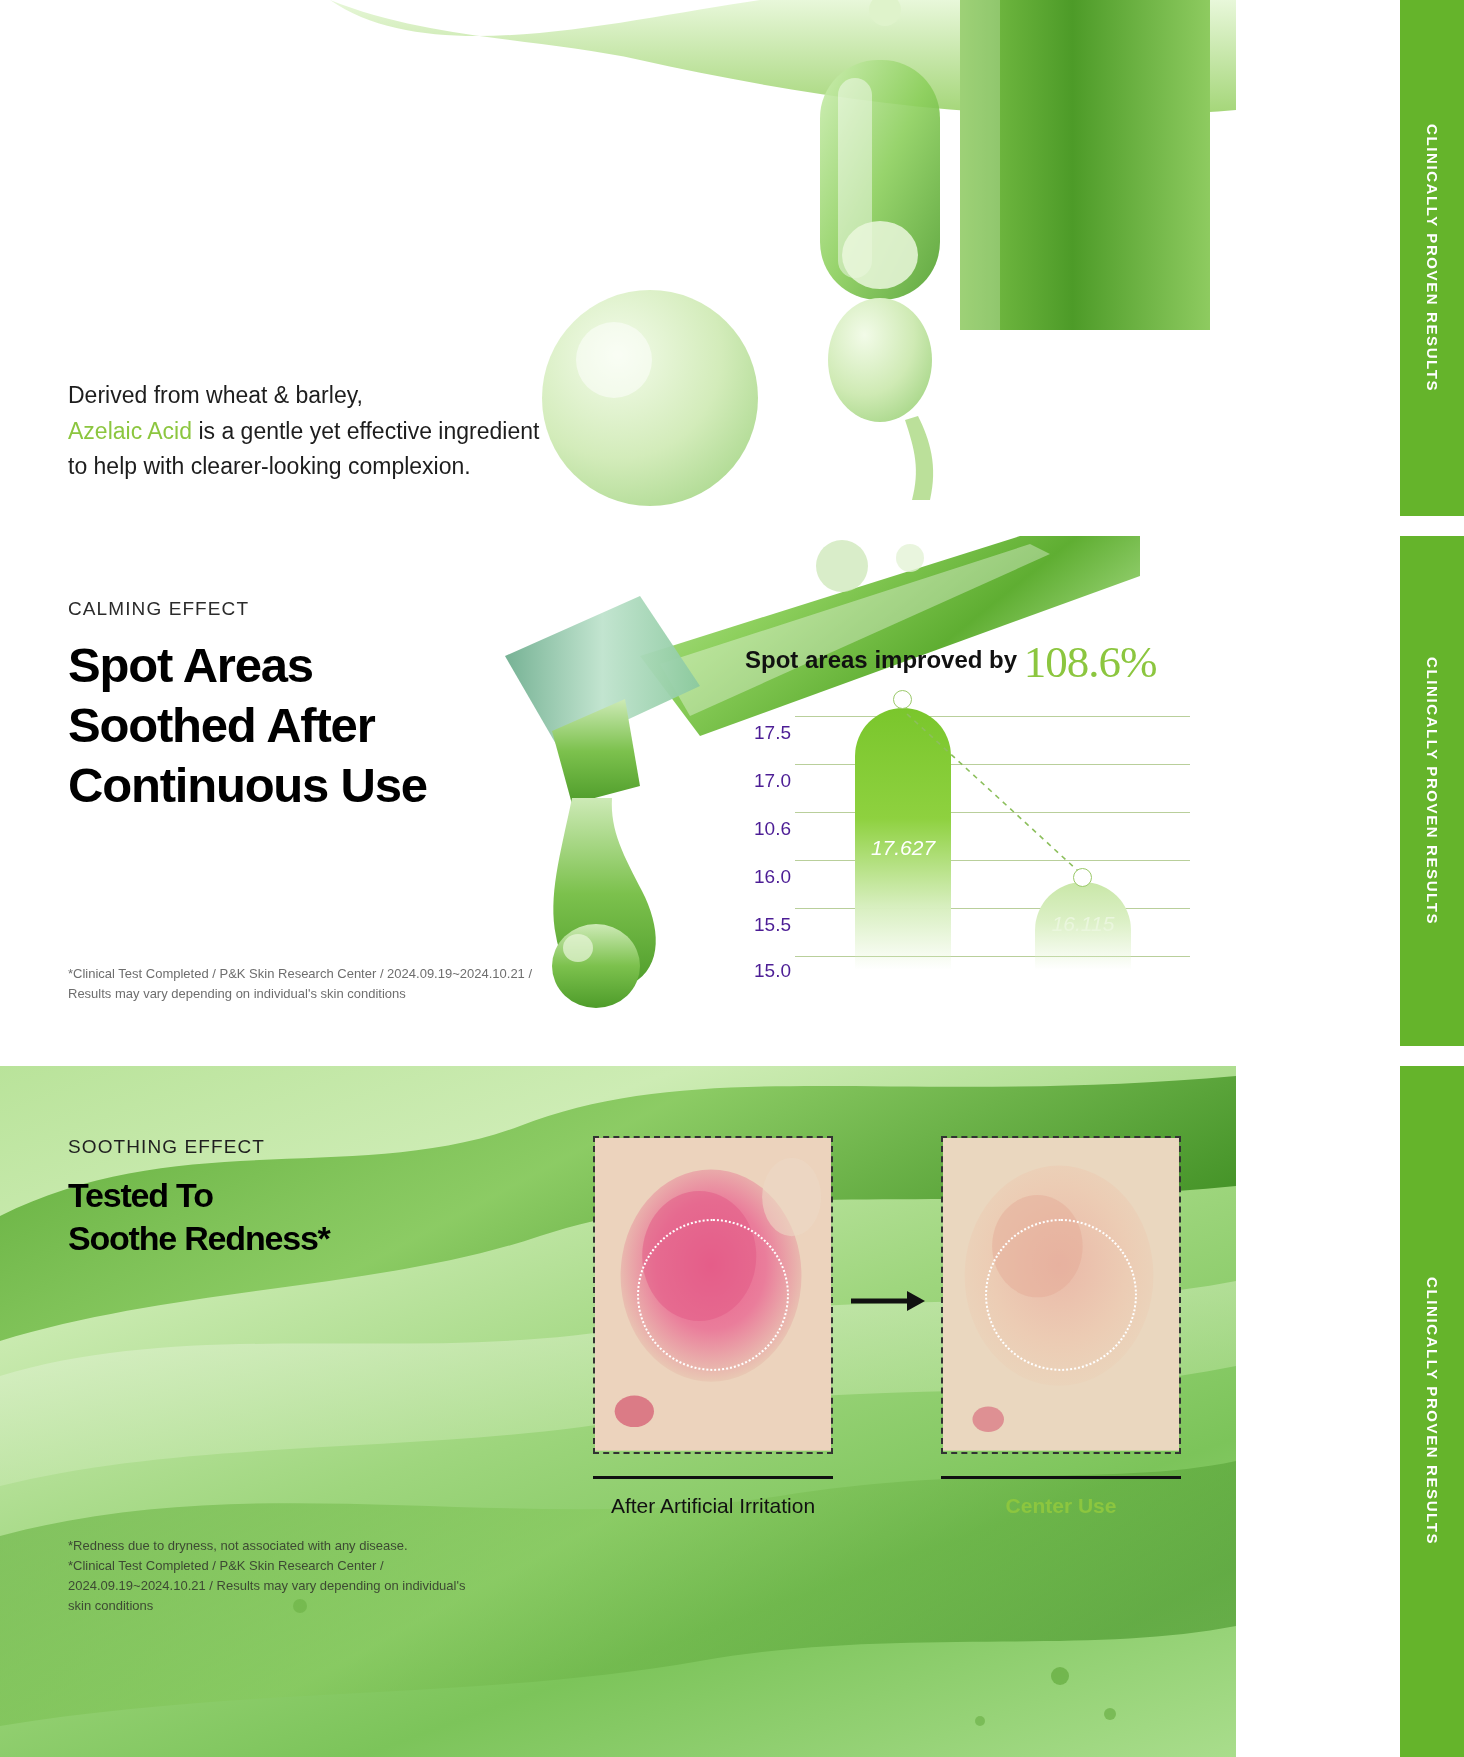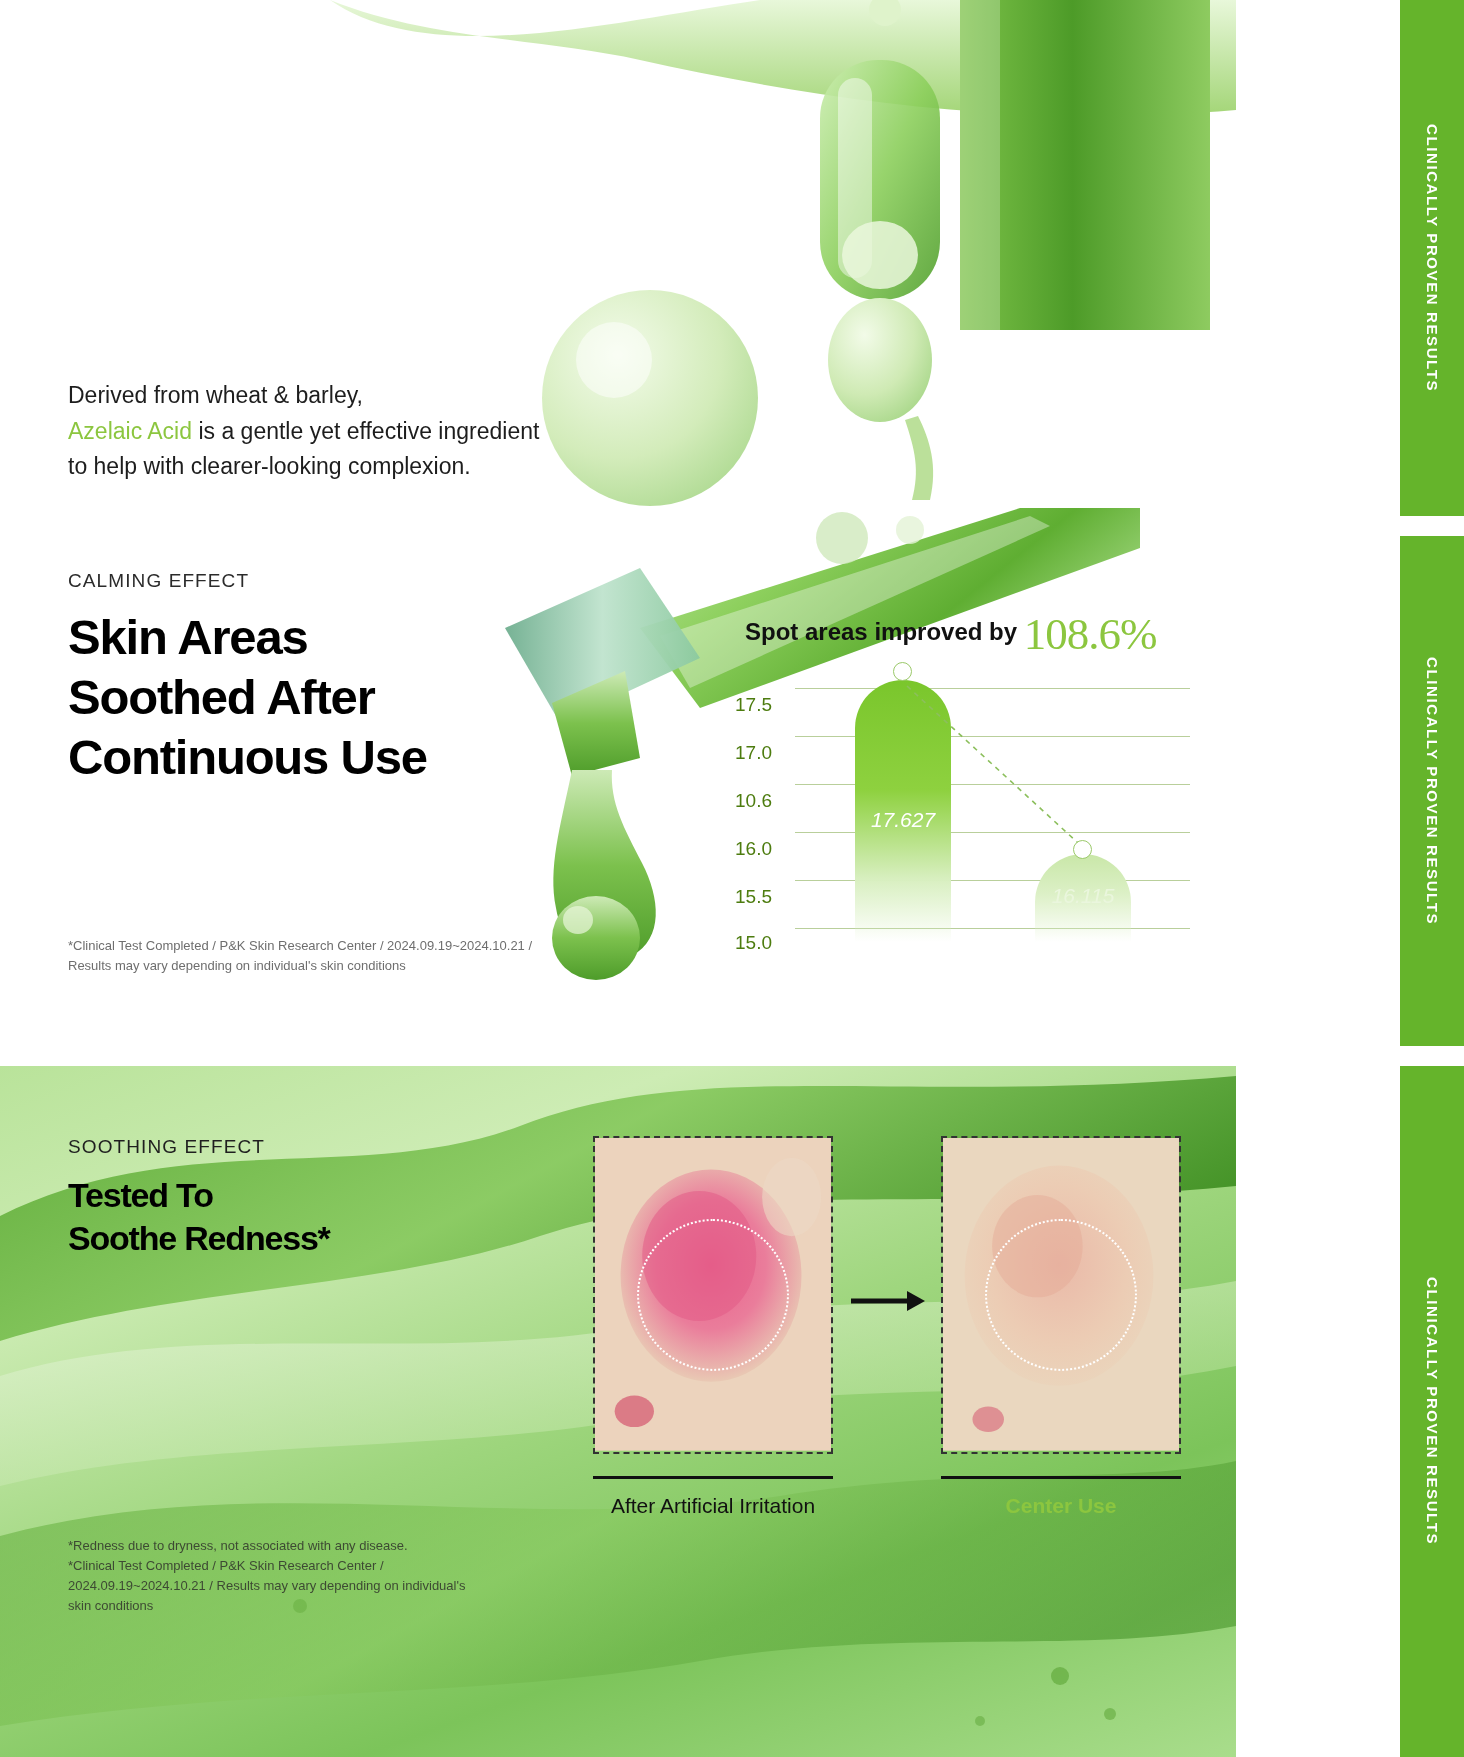--- a/index.html
+++ b/index.html
@@ -29,32 +29,32 @@
 
   
   .sec1 { position:absolute; left:0; top:0; width:1236px; height:516px; background:#fff; overflow:hidden; }
   .s1-art { position:absolute; inset:0; }
   .s1-title { position:absolute; left:68px; top:58px; font-size:52px; font-weight:bold; line-height:1.18; color:#111; letter-spacing:-1px; }
   .accent { color:#7ac729; }
   .s1-body { position:absolute; left:68px; top:378px; font-size:23px; line-height:1.55; color:#1d1d1d; }
   .s1-body .accent { color:#8cc63f; }
 
   
-  .sec2 { position:absolute; left:0; top:508px; width:1236px; height:510px; background:#fff; overflow:hidden;padding-left:28px; }
+  .sec2 { position:absolute; left:0; top:536px; width:1236px; height:510px; background:#fff; overflow:hidden;padding-left:28px; }
   .s2-art { position:absolute; inset:0; }
   .eyebrow { position:absolute; left:68px; top:62px; font-size:19px; letter-spacing:1.1px; color:#2b2b2b; }
   .s2-head { position:absolute; left:68px; top:100px; font-size:49px; font-weight:bold; line-height:1.22; color:#000; letter-spacing:-1.2px; }
   .s2-foot { position:absolute; left:68px; top:428px; font-size:13px; line-height:1.5; color:#6e6e6e; }
 
   
   .chart { position:absolute; left:735px; top:100px; width:455px; height:385px; }
   .chart-cap { position:absolute; left:10px; top:0px; white-space:nowrap; font-size:24px; font-weight:bold; color:#111; }
   .chart-pct { font-family:Liberation Serif, serif; font-size:45px; color:#8cc63f; font-weight:normal; letter-spacing:-1px; vertical-align:-9px; }
   .plot { position:absolute; left:0; top:66px; width:455px; height:268px; }
-  .ylab { position:absolute; left:0; width:56px; text-align:left; font-size:19px; color:#4d7c0f; }
+  .ylab { position:absolute; left:0; width:56px; text-align:right; font-size:19px; color:#4c1d95; }
   .gl { position:absolute; left:60px; right:0; height:1px; background:#b9cf9b; }
   .bar { position:absolute; width:96px; border-radius:48px 48px 0 0; }
   .bar .bval { position:absolute; left:0; right:0; top:128px; text-align:center; color:#fff; font-size:21px;font-style:italic; }
   #bar1 { left:120px; bottom:0; height:262px; background:linear-gradient(180deg,#7ac62c 0%,#8ed13f 42%,#d8efc0 76%,rgba(255,255,255,0) 100%); }
   #bar2 { left:300px; bottom:0; height:88px; background:linear-gradient(180deg,#c9e7a8 0%,#dcf0c6 45%,rgba(255,255,255,0) 100%); }
   #bar2 .bval { top:30px; color:#eaf6dd; }
   .dot { position:absolute; width:19px; height:19px; border-radius:50%; background:#fff; border:1.6px solid #9bc96a; }
   #dot1 { left:158px; top:-12px; }
   #dot2 { left:338px; top:166px; }
   .conn { position:absolute; left:168px; top:8px; width:190px; height:175px; }
@@ -154,21 +154,21 @@
       <path d="M552,195 L625,163 L640,250 L572,268 Z" fill="url(#h2)"></path>
       <path d="M572,262 C560,320 548,360 556,400 C562,440 600,465 632,448 C664,430 660,390 642,355 C624,320 610,295 612,262 Z" fill="url(#h2)"></path>
       <ellipse cx="596" cy="430" rx="44" ry="42" fill="url(#h2)"></ellipse>
       <ellipse cx="578" cy="412" rx="15" ry="14" fill="#eaf7dc" opacity="0.7"></ellipse>
       <circle cx="842" cy="30" r="26" fill="#cfe9bb" opacity="0.8"></circle>
       <circle cx="910" cy="22" r="14" fill="#e4f3d6" opacity="0.8"></circle>
     </svg>
 
     <div class="eyebrow">CALMING EFFECT</div>
     <div class="s2-head">
-      <div>Skin Areas</div>
+      <div>Spot Areas</div>
       <div>Soothed After</div>
       <div>Continuous Use</div>
     </div>
     <div class="s2-foot">
       <div>*Clinical Test Completed / P&amp;K Skin Research Center / 2024.09.19~2024.10.21 /</div>
       <div>Results may vary depending on individual's skin conditions</div>
     </div>
 
     <div class="chart">
       <div class="chart-cap">

